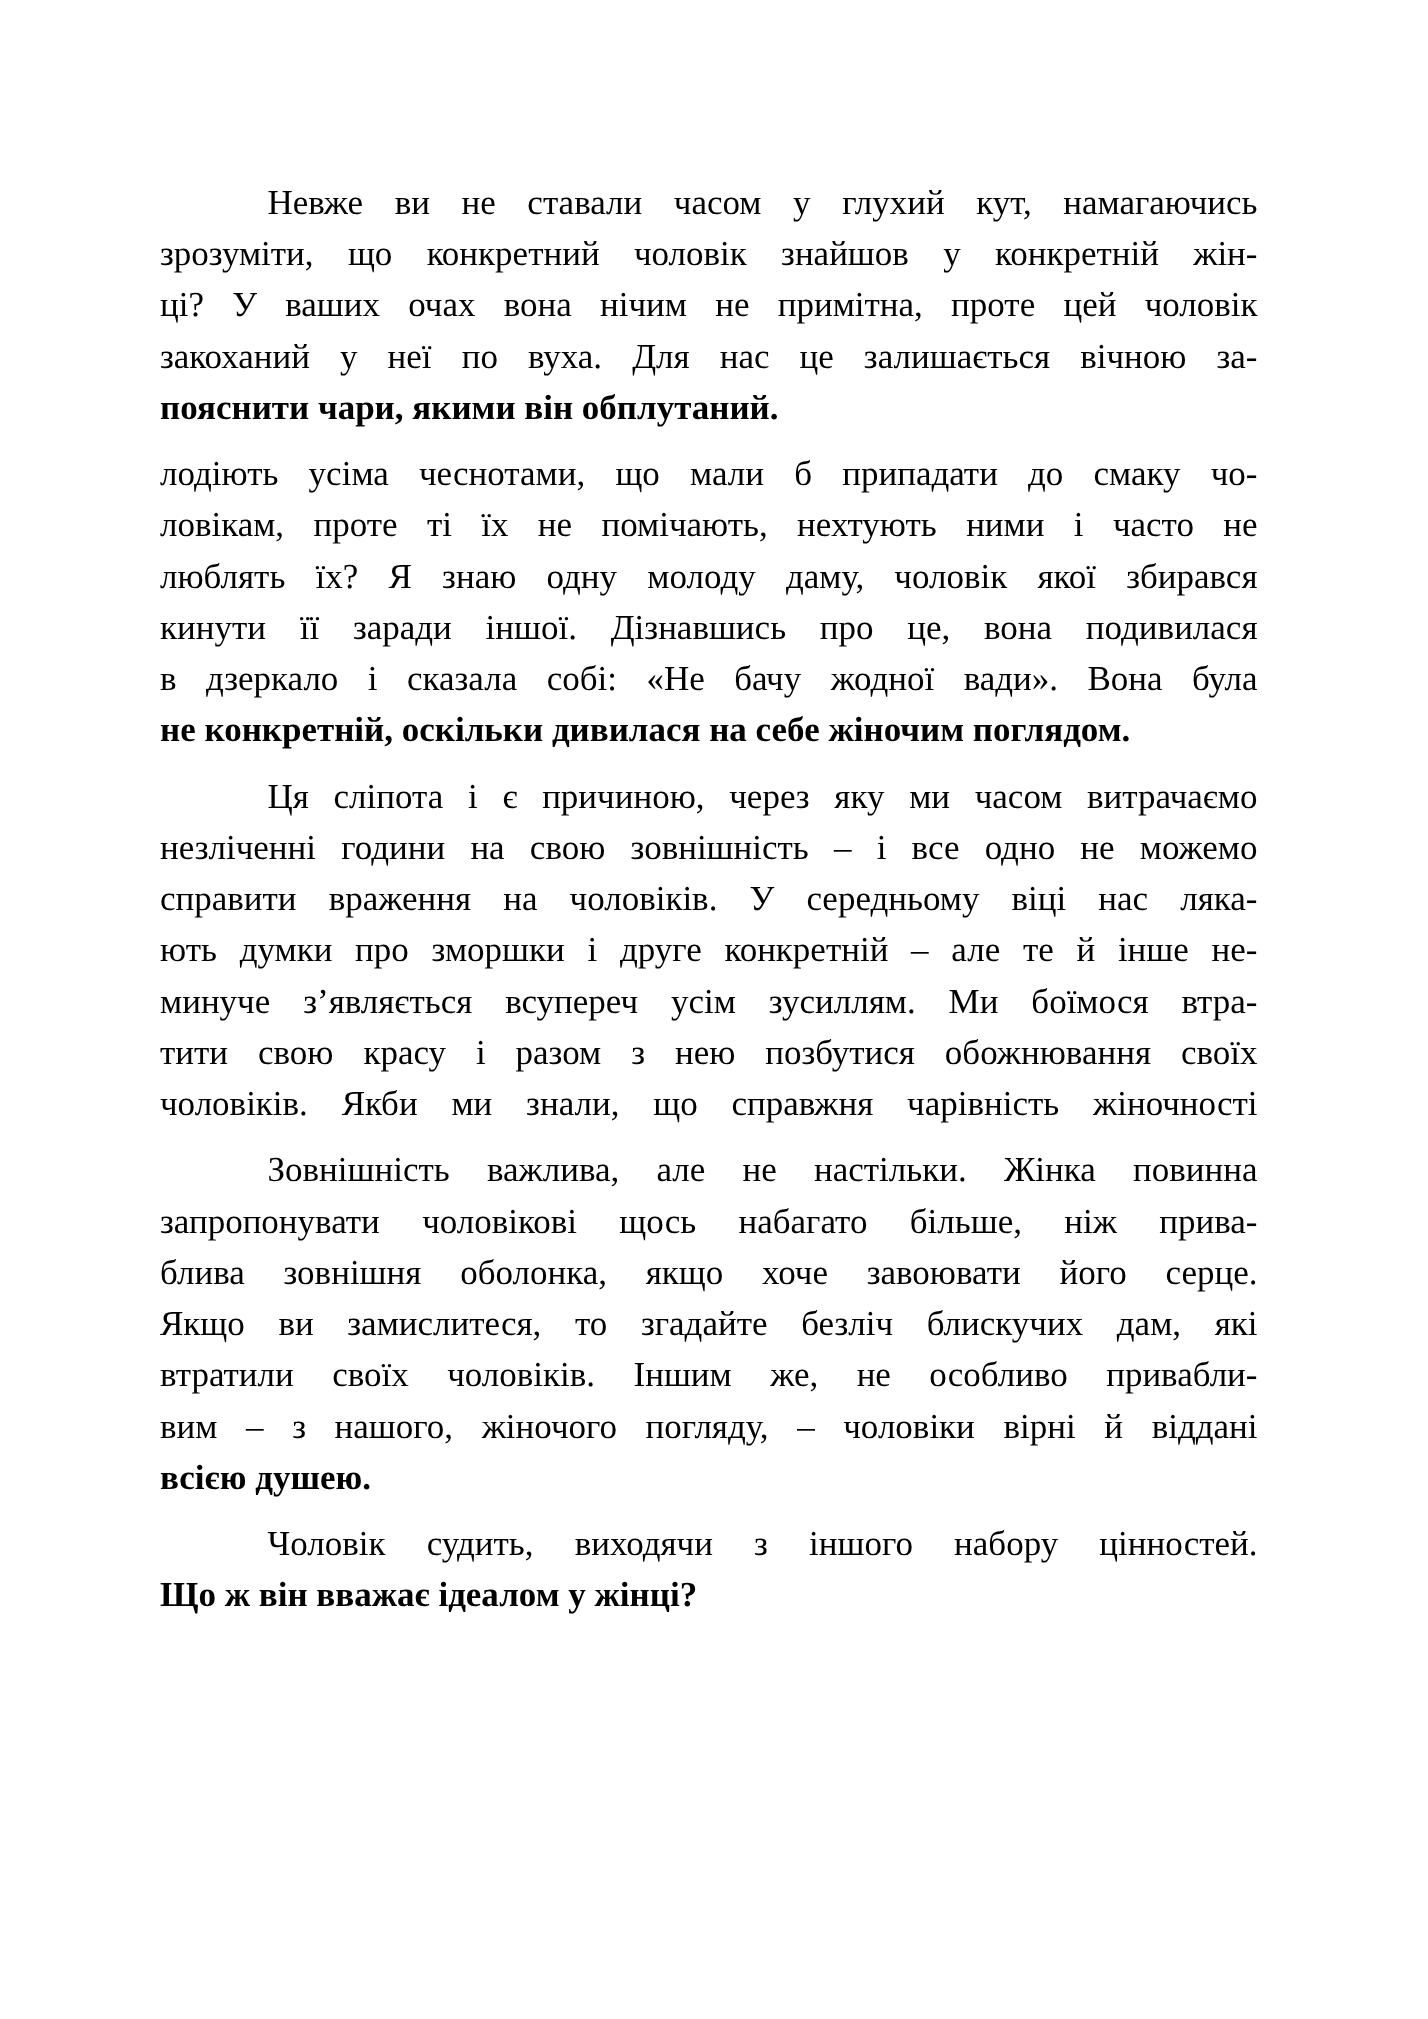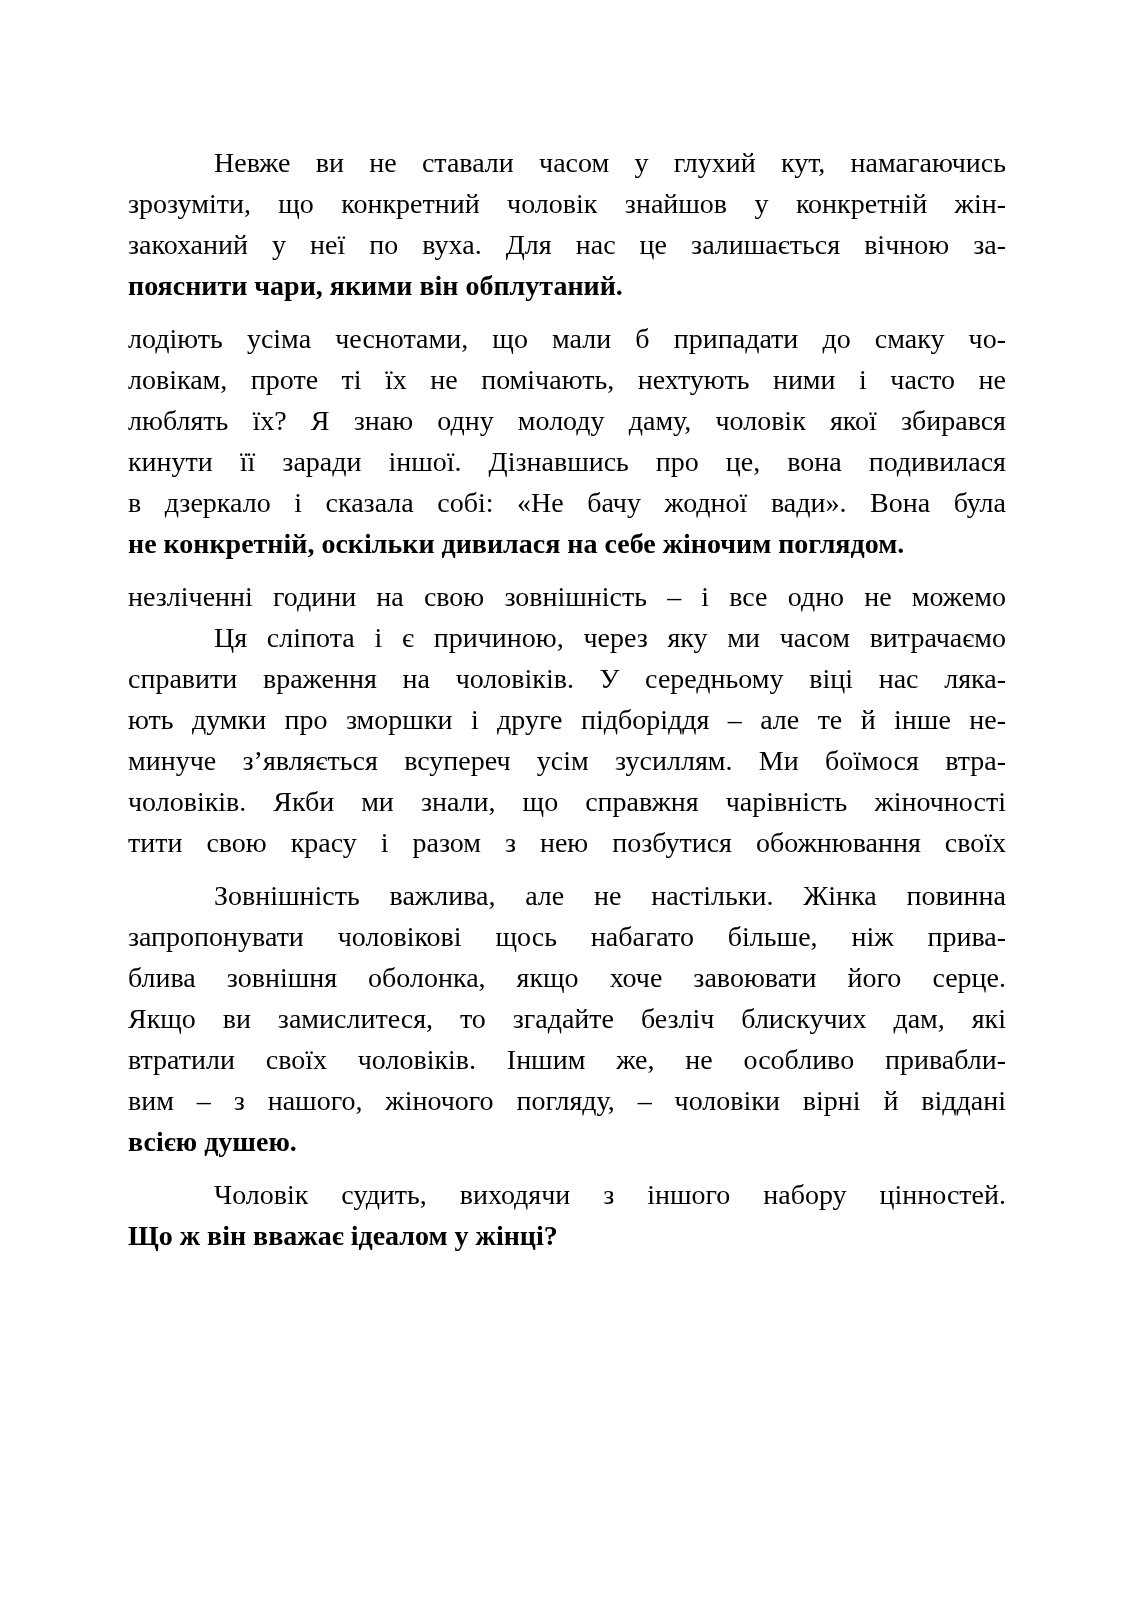--- a/index.html
+++ b/index.html
@@ -45,41 +45,42 @@
 </style>
 </head>
 <body>
 
 <div class="page">
   <main class="text-block">
 
     <p class="para">
       <span class="line first">Невже ви не ставали часом у глухий кут, намагаючись</span>
       <span class="line">зрозуміти, що конкретний чоловік знайшов у конкретній жін-</span>
+      <span class="line">ці? У ваших очах вона нічим не примітна, проте цей чоловік</span>
       <span class="line">закоханий у неї по вуха. Для нас це залишається вічною за-</span>
       <span class="line last">пояснити чари, якими він обплутаний.</span>
     </p>
 
     <p class="para">
       <span class="line">лодіють усіма чеснотами, що мали б припадати до смаку чо-</span>
       <span class="line">ловікам, проте ті їх не помічають, нехтують ними і часто не</span>
       <span class="line">люблять їх? Я знаю одну молоду даму, чоловік якої збирався</span>
       <span class="line">кинути її заради іншої. Дізнавшись про це, вона подивилася</span>
       <span class="line">в дзеркало і сказала собі: «Не бачу жодної вади». Вона була</span>
       <span class="line last">не конкретній, оскільки дивилася на себе жіночим поглядом.</span>
     </p>
 
     <p class="para">
+      <span class="line first">Ця сліпота і є причиною, через яку ми часом витрачаємо</span>
       <span class="line">незліченні години на свою зовнішність – і все одно не можемо</span>
-      <span class="line first">Ця сліпота і є причиною, через яку ми часом витрачаємо</span>
       <span class="line">справити враження на чоловіків. У середньому віці нас ляка-</span>
-      <span class="line">ють думки про зморшки і друге підборіддя – але те й інше не-</span>
+      <span class="line">ють думки про зморшки і друге конкретній – але те й інше не-</span>
       <span class="line">минуче з’являється всупереч усім зусиллям. Ми боїмося втра-</span>
+      <span class="line">тити свою красу і разом з нею позбутися обожнювання своїх</span>
       <span class="line">чоловіків. Якби ми знали, що справжня чарівність жіночності</span>
-      <span class="line">тити свою красу і разом з нею позбутися обожнювання своїх</span>
     </p>
 
     <p class="para">
       <span class="line first">Зовнішність важлива, але не настільки. Жінка повинна</span>
       <span class="line">запропонувати чоловікові щось набагато більше, ніж прива-</span>
       <span class="line">блива зовнішня оболонка, якщо хоче завоювати його серце.</span>
       <span class="line">Якщо ви замислитеся, то згадайте безліч блискучих дам, які</span>
       <span class="line">втратили своїх чоловіків. Іншим же, не особливо привабли-</span>
       <span class="line">вим – з нашого, жіночого погляду, – чоловіки вірні й віддані</span>
       <span class="line last">всією душею.</span>

